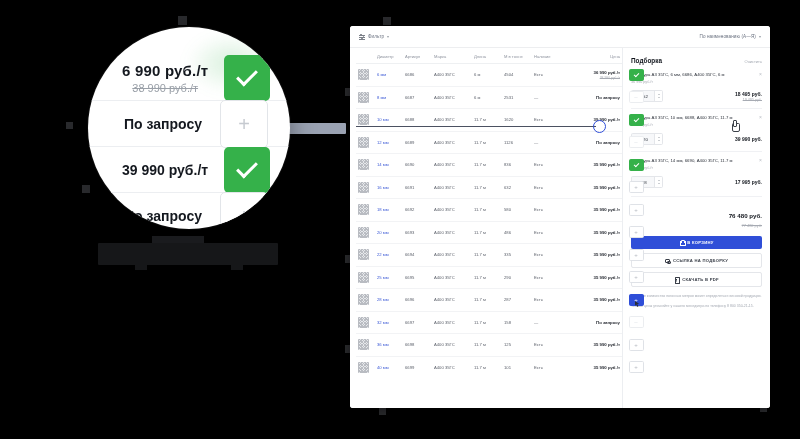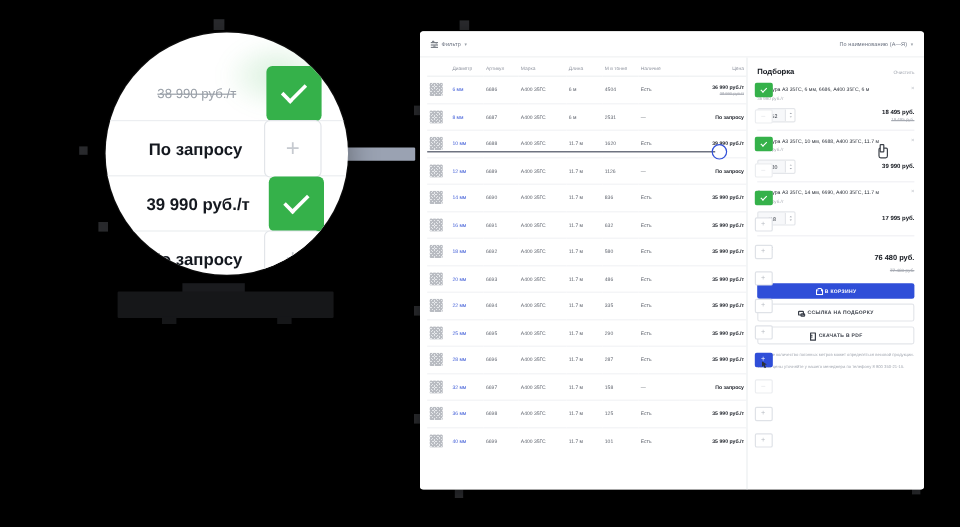--- a/index.html
+++ b/index.html
@@ -616,20 +616,21 @@
 <div id="connector-bar"></div>
 <div id="connector-dot"></div>
 <div id="target-ring"></div>
 
 <div id="magnifier">
   <div id="mag-glow"></div>
   <div id="mag-vline"></div>
   <div id="mag-inner">
       <div class="mag-row">
         <div class="mag-price">
+          <div class="p1">6 990 руб./т</div>
           <div class="p2">38 990 руб./т</div>
         </div>
         <div class="mag-btn on"></div>
       </div>
       <div class="mag-row">
         <div class="mag-price">
           <div class="req">По запросу</div>
         </div>
         <div class="mag-btn off">
           <span>+</span>

